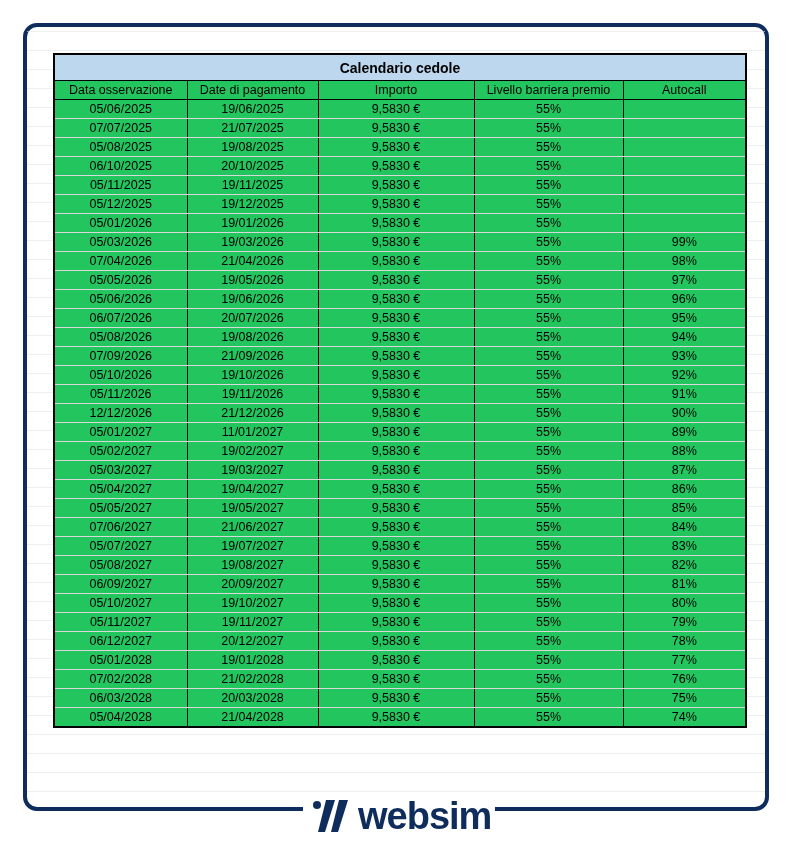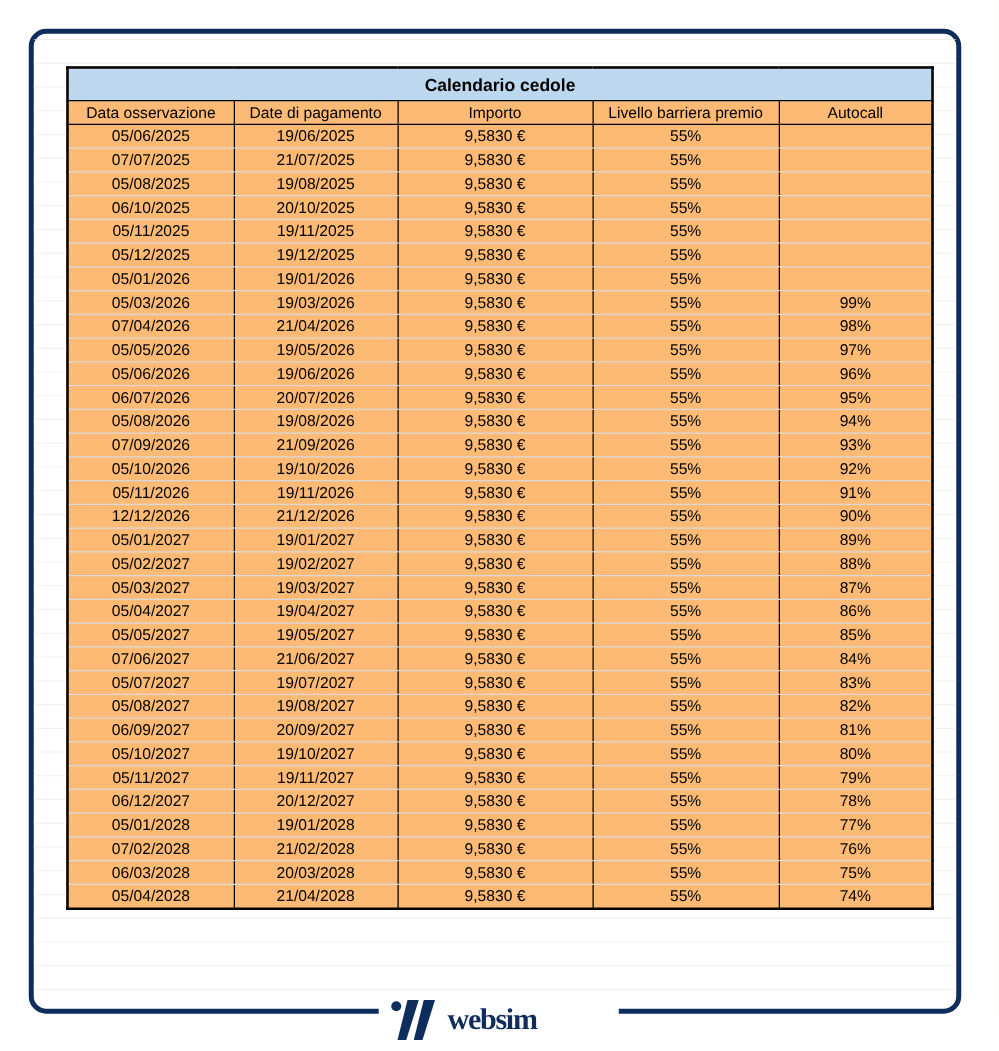--- a/index.html
+++ b/index.html
@@ -15,21 +15,21 @@
     background-image:
       linear-gradient(to bottom, transparent 18px, #e3e3e3 18px, #e3e3e3 19px);
     background-size: 100% 19px;
     background-position: 0 5px;
     opacity: 0.6;
   }
   table.cal {
     position: absolute; left: 53px; top: 53px;
     border-collapse: collapse; border: 2px solid #000;
     font-size: 12.5px; color: #000;
-    background: #fdba74;
+    background: #22c55e;
   }
   table.cal td, table.cal th {
     height: 18px; padding: 0; text-align: center; white-space: nowrap;
     border-left: 1px solid #000; border-right: 1px solid #000;
     border-bottom: 1px solid #d9d9d9;
     line-height: 18px;
   }
   table.cal tr.title th {
     background: #bdd7ee; font-size: 14px; font-weight: bold; height: 25px;
     border-bottom: 1px solid #000;
@@ -40,22 +40,22 @@
   col.c1 { width: 133px; } col.c2 { width: 131px; } col.c3 { width: 156px; }
   col.c4 { width: 149px; } col.c5 { width: 123px; }
   .footer-gap {
     position: absolute; left: 303px; top: 800px; width: 192px; height: 41px;
     background: #ffffff;
   }
   .logo {
     position: absolute; left: 312px; top: 796px; height: 40px;
     display: flex; align-items: center; gap: 6px; color: #0f2d5c;
   }
-  .logo-text { font-size: 24px; font-weight: bold; letter-spacing: -1px;
-               font-family: Liberation Serif, serif; line-height: 40px; }
+  .logo-text { font-size: 38px; font-weight: bold; letter-spacing: -1px;
+               font-family: Liberation Sans, sans-serif; line-height: 40px; }
 </style>
 </head>
 <body>
 
 <div class="frame"></div>
 <div class="gridbg"></div>
 
 <table class="cal">
   <colgroup>
       <col class="c1">
@@ -191,21 +191,21 @@
       </tr>
       <tr>
         <td>12/12/2026</td>
         <td>21/12/2026</td>
         <td>9,5830 €</td>
         <td>55%</td>
         <td>90%</td>
       </tr>
       <tr>
         <td>05/01/2027</td>
-        <td>19/01/2027</td>
+        <td>11/01/2027</td>
         <td>9,5830 €</td>
         <td>55%</td>
         <td>89%</td>
       </tr>
       <tr>
         <td>05/02/2027</td>
         <td>19/02/2027</td>
         <td>9,5830 €</td>
         <td>55%</td>
         <td>88%</td>

